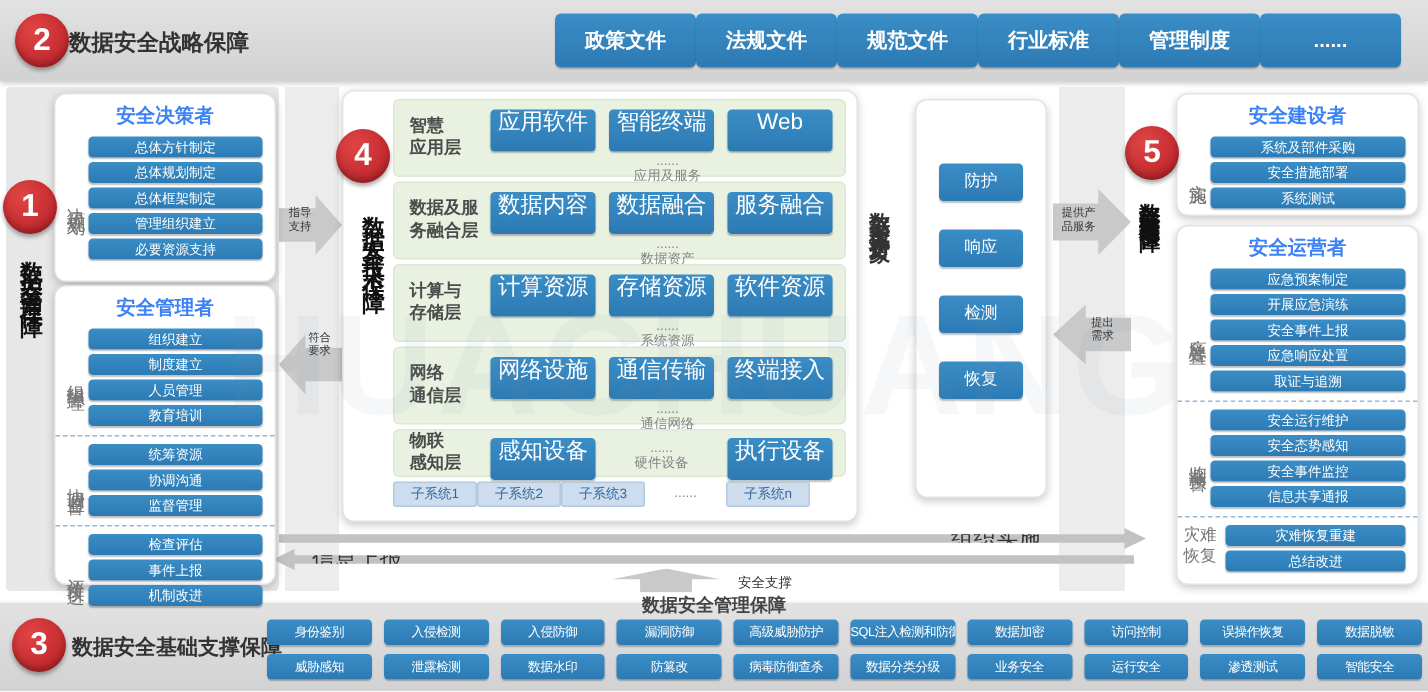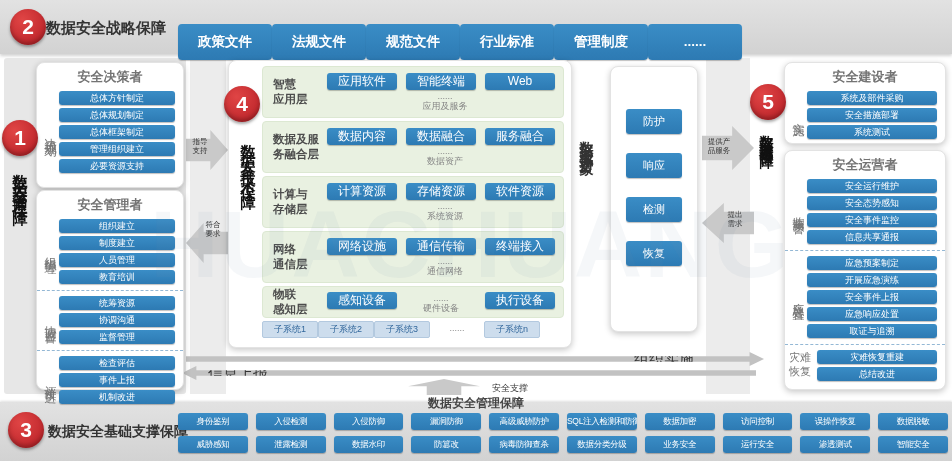--- a/index.html
+++ b/index.html
@@ -13,27 +13,27 @@
   
   .num{position:absolute;width:36px;height:36px;border-radius:50%;z-index:30;
        background:radial-gradient(circle at 35% 30%,#e04545,#b51d24);
        box-shadow:0 2px 3px rgba(0,0,0,.35), inset 0 -3px 4px rgba(0,0,0,.25);
        color:#fff;font-weight:bold;font-size:21px;display:flex;align-items:center;justify-content:center;}
   
   .btn{background:linear-gradient(180deg,#3a8dc6,#2d7ab3);color:#fff;border-radius:3px;
        text-align:center;box-shadow:0 1px 1px rgba(0,0,0,.25);white-space:nowrap;overflow:hidden;}
   .btn-top{width:94px;height:36px;line-height:36px;font-size:13.5px;font-weight:bold;border-radius:4px;}
   .btn.sm{height:14px;line-height:14px;font-size:9px;margin:1.5px 0;}
-  .btn.layerbtn{width:70px;height:17px;line-height:17px;font-size:12px;}
+  .btn.layerbtn{width:70px;height:28px;line-height:17px;font-size:15px;}
   .btn.protect{width:56px;height:25px;line-height:25px;font-size:11px;margin:0 auto;}
   .btn.grid-btn{height:17px;line-height:17px;font-size:8.5px;letter-spacing:-.3px;}
   
   .panel{position:absolute;background:#fff;border:1px solid #e3e3e3;border-radius:8px;
          box-shadow:0 2px 6px rgba(0,0,0,.22);z-index:10;}
-  .panel-title{text-align:center;font-size:13px;font-weight:bold;color:#737373;padding:5px 0 2px;}
+  .panel-title{text-align:center;font-size:13px;font-weight:bold;color:#3b82f6;padding:5px 0 2px;}
   .group{display:flex;padding:1px 8px 2px 4px;}
   .group + .group{border-top:1px dashed #94b8d5;margin-top:3px;padding-top:3px;}
   .vlabel{writing-mode:vertical-rl;text-orientation:upright;color:#777;font-size:12px;
           letter-spacing:2px;width:18px;display:flex;align-items:center;justify-content:center;flex:0 0 18px;}
   .vlabel2{color:#777;font-size:11px;line-height:1.25;width:28px;flex:0 0 28px;white-space:pre-line;
            display:flex;align-items:center;}
   .btn-col{flex:1;display:flex;flex-direction:column;justify-content:center;}
   
   .vtitle{position:absolute;writing-mode:vertical-rl;text-orientation:upright;font-weight:bold;
           color:#111;z-index:15;}
@@ -70,21 +70,21 @@
 </head>
 <body>
 
 <div id="app">
 
   <div id="topbar" class="bar"></div>
   <div class="num" style="left:10px;top:9px;">
     <span style="white-space: pre-line;">2</span>
   </div>
   <div class="htext" style="left: 46px; top: 19px; font-size: 15px; white-space: pre-line;">数据安全战略保障</div>
-  <div class="abs" style="left:178px;top:24px;width:756px;display:flex;justify-content:flex-start;z-index:5;">
+  <div class="abs" style="left:178px;top:9px;width:756px;display:flex;justify-content:flex-end;z-index:5;">
 
   <div class="btn btn-top">政策文件</div>
       <div class="btn btn-top">法规文件</div>
       <div class="btn btn-top">规范文件</div>
       <div class="btn btn-top">行业标准</div>
       <div class="btn btn-top">管理制度</div>
       <div class="btn btn-top">......</div>
     </div>
 
   <div class="strip" style="left:4px;top:58px;width:182px;height:336px;background:#e7e7e7;border-radius:3px;"></div>
@@ -253,38 +253,38 @@
       <div class="btn sm">系统及部件采购</div>
           <div class="btn sm">安全措施部署</div>
           <div class="btn sm">系统测试</div>
         </div>
     </div>
   </div>
 
   <div class="panel" style="left:784px;top:150px;width:160px;height:238px;">
     <div class="panel-title" style="white-space: pre-line;">安全运营者</div>
     <div class="group">
-      <div class="vlabel" style="white-space: pre-line;">监测预警</div>
-      <div class="btn-col">
-
-      <div class="btn sm">安全运行维护</div>
-          <div class="btn sm">安全态势感知</div>
-          <div class="btn sm">安全事件监控</div>
-          <div class="btn sm">信息共享通报</div>
-        </div>
-    </div>
-    <div class="group">
       <div class="vlabel" style="white-space: pre-line;">应急处置</div>
       <div class="btn-col">
 
       <div class="btn sm">应急预案制定</div>
           <div class="btn sm">开展应急演练</div>
           <div class="btn sm">安全事件上报</div>
           <div class="btn sm">应急响应处置</div>
           <div class="btn sm">取证与追溯</div>
+        </div>
+    </div>
+    <div class="group">
+      <div class="vlabel" style="white-space: pre-line;">监测预警</div>
+      <div class="btn-col">
+
+      <div class="btn sm">安全运行维护</div>
+          <div class="btn sm">安全态势感知</div>
+          <div class="btn sm">安全事件监控</div>
+          <div class="btn sm">信息共享通报</div>
         </div>
     </div>
     <div class="group">
       <div class="vlabel2" style="white-space: pre-line;">灾难
 恢复</div>
       <div class="btn-col">
 
       <div class="btn sm">灾难恢复重建</div>
           <div class="btn sm">总结改进</div>
         </div>

